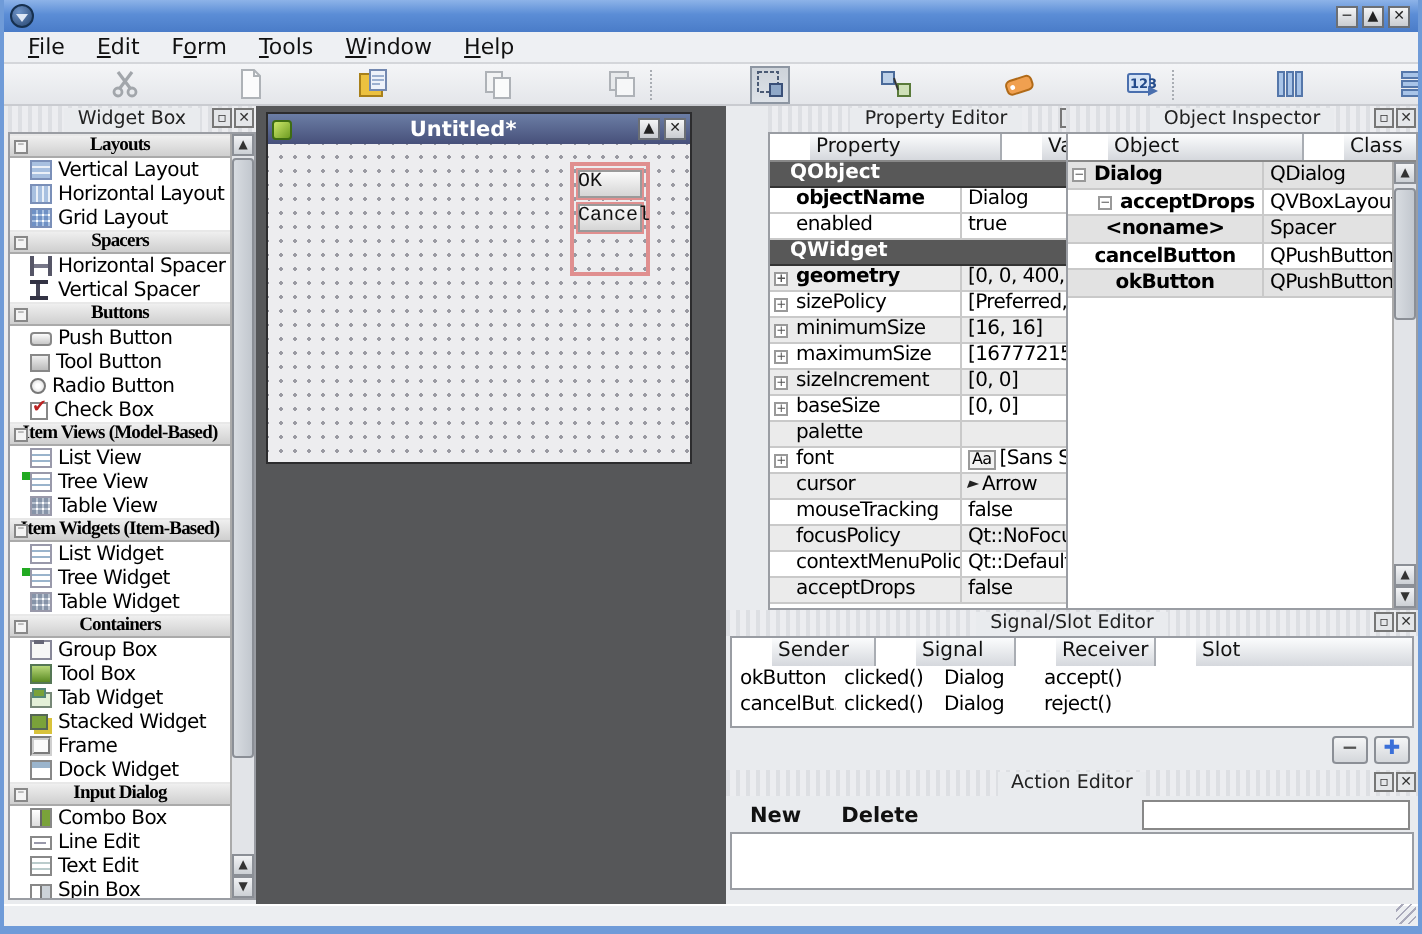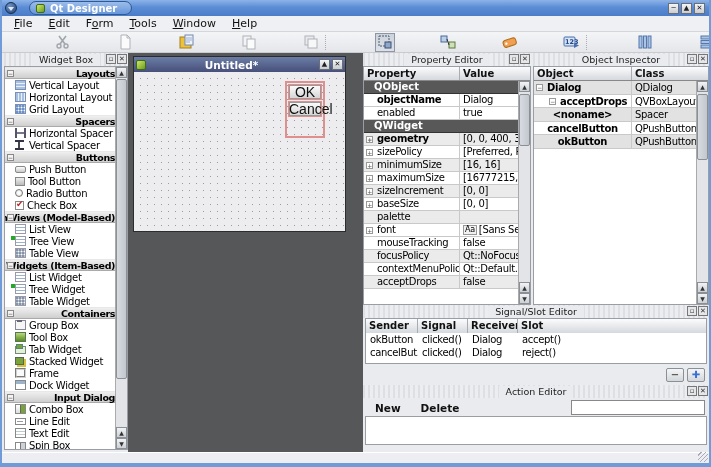--- a/index.html
+++ b/index.html
@@ -41,33 +41,33 @@
   
   .panel{position:absolute;background:#e9ebee;}
   .panel-header{height:13px;position:relative;display:flex;align-items:center;justify-content:center;
     background:repeating-linear-gradient(90deg,#dddfe3 0 2px,#ecedf0 2px 5px);}
   .panel-title{font-size:9.5px;color:#222;background:#e9ebee;padding:0 7px;line-height:12px;}
   .panel-btns{position:absolute;right:1px;top:1px;display:flex;gap:1px;}
   .ph-btn{width:10px;height:10px;border:1px solid #777;background:#e4e6e9;font-size:7px;line-height:8px;
     text-align:center;color:#333;}
   .col-hdr{display:flex;height:14px;border:1px solid #9a9da3;border-bottom:1px solid #888;}
   .col-cell{background:linear-gradient(#fbfcfd,#d5d8dd);border-right:1px solid #a9adb3;
-    font-size:10px;font-weight:bold;color:#111;padding:0 3px;line-height:13px;overflow:hidden;white-space:nowrap;}
+    font-size:10px;font-weight:normal;color:#111;padding:0 3px;line-height:13px;overflow:hidden;white-space:nowrap;margin-left:20px;}
   
   .vscroll{position:absolute;top:0;right:0;width:12px;bottom:0;background:#e2e4e8;border-left:1px solid #aaa;}
   .sb-btn{position:absolute;left:0;width:11px;height:11px;background:linear-gradient(#f2f3f5,#ccd0d5);
     border:1px solid #8b8f96;font-size:6px;text-align:center;line-height:10px;color:#333;}
   .sb-thumb{position:absolute;left:0;width:11px;background:linear-gradient(90deg,#d8dce1,#c2c7ce);
     border:1px solid #8b8f96;border-radius:2px;}
   
   #widgetbox{left:2px;top:53px;width:124px;height:399px;}
   .wb-body{position:absolute;left:0;top:13px;right:0;bottom:2px;border:1px solid #9a9da3;background:#fff;overflow:hidden;}
   .wb-rows{position:absolute;left:0;top:0;right:12px;bottom:0;display:flex;flex-direction:column;}
-  .wb-cat{height:12px;flex:none;display:flex;align-items:center;justify-content:flex-end;position:relative;
-    background:linear-gradient(#efefef,#cfcfcf);border-bottom:1px solid #aaa;border-top:1px solid #e8e8e8;}
+  .wb-cat{height:12px;flex:none;display:flex;align-items:center;justify-content:center;position:relative;
+    background:linear-gradient(#efefef,#cfcfcf);border-bottom:1px solid #aaa;border-top:1px solid #e8e8e8;font-family:Liberation Serif, serif;}
   .wb-cat-label{font-size:9.5px;font-weight:bold;color:#000;letter-spacing:-0.4px;white-space:nowrap;}
   .wb-collapse{position:absolute;left:2px;top:2px;width:7px;height:7px;border:1px solid #888;background:#f4f4f4;
     font-size:6px;line-height:5px;text-align:center;color:#444;}
   .wb-item{height:12px;flex:none;display:flex;align-items:center;background:#fff;}
   .wb-item-label{font-size:10px;color:#000;letter-spacing:-0.3px;white-space:nowrap;}
   .wbi{width:11px;height:10px;margin:0 3px 0 10px;flex:none;position:relative;}
   .wbi-vlayout{border:1px solid #7a8fb8;background:repeating-linear-gradient(180deg,#a8c0e0 0 2px,#eaf0f8 2px 3px);}
   .wbi-hlayout{border:1px solid #7a8fb8;background:repeating-linear-gradient(90deg,#a8c0e0 0 2px,#eaf0f8 2px 3px);}
   .wbi-grid{border:1px solid #7a8fb8;background:repeating-linear-gradient(90deg,#a8c0e0 0 2px,#fff 2px 3px),
     repeating-linear-gradient(180deg,#a8c0e0 0 2px,#fff 2px 3px);background-blend-mode:multiply;}
@@ -107,27 +107,27 @@
   .form-titlebar{height:15px;background:linear-gradient(#6b7da5,#47507a);display:flex;align-items:center;padding:0 2px;}
   .form-icon{width:10px;height:10px;border:1px solid #3e6c12;border-radius:2px;background:linear-gradient(135deg,#cde86a,#6e9c22);}
   .form-title{flex:1;text-align:center;font-size:10.5px;font-weight:bold;color:#fff;}
   .form-btn{width:11px;height:11px;background:linear-gradient(#f4f5f6,#c9ccd1);border:1px solid #6b6f75;
     font-size:7px;line-height:9px;text-align:center;color:#222;margin-left:2px;}
   .form-canvas{position:absolute;left:0;top:15px;right:0;bottom:0;background:#ededef;
     background-image:radial-gradient(#9a9aa2 0.8px,transparent 0.9px);background-size:7px 7px;background-position:3px 3px;}
   .sel-layout{position:absolute;right:20px;top:9px;width:40px;height:57px;border:2px solid #e08f8f;padding:1px;}
   .form-push{display:block;width:34px;height:16px;margin:0 auto 1px auto;border:1px solid #e08f8f;
     background:linear-gradient(#fefefe,#d2d2d2);box-shadow:inset 0 0 0 1px #9a9a9a;
-    font-family:Liberation Sans, sans-serif;font-size:14px;color:#111;text-align:center;line-height:14px;}
+    font-family:Liberation Mono, monospace;font-size:10px;color:#111;text-align:left;line-height:14px;}
   .form-spacer{position:relative;width:34px;height:17px;margin:0 auto;}
   .form-spacer::before{content:"";position:absolute;left:10px;right:10px;top:1px;height:2px;background:#8585cc;}
   .form-spacer::after{content:"";position:absolute;left:10px;right:10px;bottom:1px;height:2px;background:#8585cc;}
   .form-spacer i{position:absolute;left:16px;top:1px;bottom:1px;width:2px;background:#8585cc;}
   
-  #property-editor{left:361px;top:53px;width:168px;height:252px;}
+  #property-editor{left:382px;top:53px;width:168px;height:252px;}
   .pe-body{position:absolute;left:0;top:13px;right:0;bottom:0;border:1px solid #9a9da3;background:#fff;overflow:hidden;}
   .pe-colhdr{display:flex;height:14px;}
   .pe-rows{position:absolute;left:0;top:14px;right:12px;bottom:0;}
   .pe-row{display:flex;height:13px;border-bottom:1px solid #c9c9c9;background:#fff;}
   .pe-row.alt{background:#ebebeb;}
   .pe-name{width:96px;flex:none;border-right:1px solid #c9c9c9;font-size:10px;letter-spacing:-0.3px;
     padding-left:13px;line-height:12px;white-space:nowrap;overflow:hidden;position:relative;color:#000;}
   .pe-row.b .pe-name{font-weight:bold;}
   .pe-name .exp{position:absolute;left:2px;top:3px;width:7px;height:7px;border:1px solid #999;background:#fff;
     font-size:6px;line-height:5px;text-align:center;color:#555;}
@@ -176,24 +176,20 @@
   .resize-grip{position:absolute;right:1px;bottom:1px;width:10px;height:10px;
     background:repeating-linear-gradient(135deg,transparent 0 2px,#aab 2px 3px);}
 </style>
 </head>
 <body>
 
 <div id="window">
 
   <div class="titlebar">
     <div class="win-menu-btn"></div>
-    <div class="title-tab">
-      <span class="app-icon"></span>
-      <span class="title-text">Qt Designer</span>
-    </div>
     <div class="win-btns">
       <div class="win-btn">─</div>
       <div class="win-btn">▲</div>
       <div class="win-btn">✕</div>
     </div>
   </div>
 
   <div class="menubar">
     <span class="menu-item"><u>F</u><span>i</span><span>l</span><span>e</span></span>
     <span class="menu-item"><u>E</u><span>d</span><span>i</span><span>t</span></span>
@@ -562,20 +558,27 @@
             <div class="pe-name"><span>palette</span></div>
             <div class="pe-val"></div>
           </div>
         <div class="pe-row">
             <div class="pe-name"><span class="exp">+</span><span>font</span></div>
             <div class="pe-val">
               <span class="aa-icon">Aa</span>
               <span>[Sans Se...</span>
             </div>
           </div>
+        <div class="pe-row alt">
+            <div class="pe-name"><span>cursor</span></div>
+            <div class="pe-val">
+              <span class="cursor-icon"></span>
+              <span>Arrow</span>
+            </div>
+          </div>
         <div class="pe-row">
             <div class="pe-name"><span>mouseTracking</span></div>
             <div class="pe-val">false</div>
           </div>
         <div class="pe-row alt">
             <div class="pe-name"><span>focusPolicy</span></div>
             <div class="pe-val">Qt::NoFocus</div>
           </div>
         <div class="pe-row">
             <div class="pe-name"><span>contextMenuPolicy</span></div>

